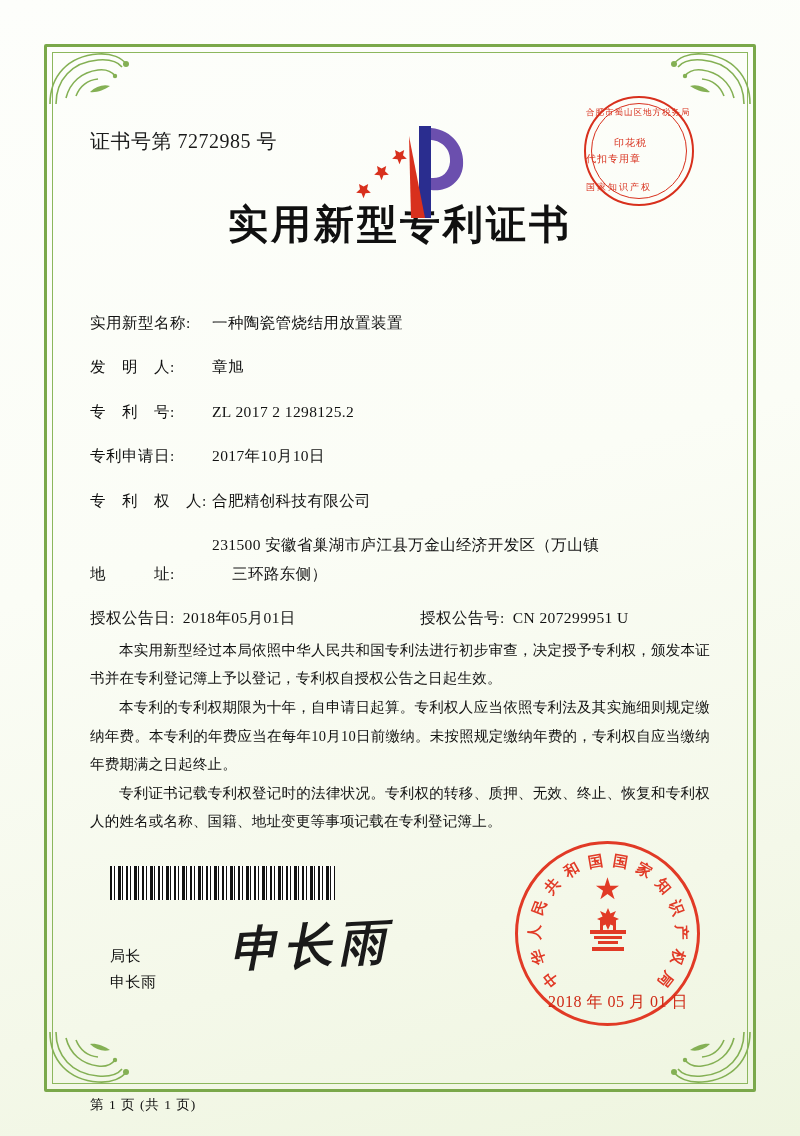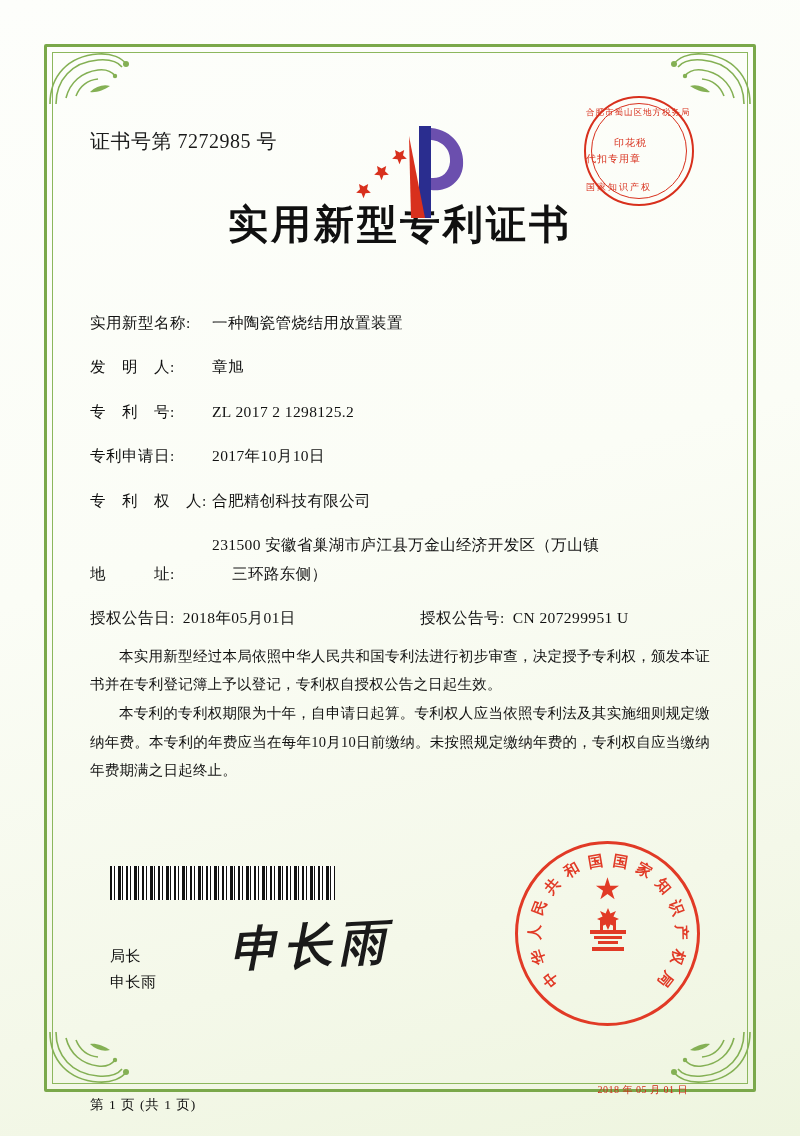--- a/index.html
+++ b/index.html
@@ -149,21 +149,21 @@
     letter-spacing: 0.4px;
   }
   .f-value .cont {
     display: block;
     margin-top: 6px;
     margin-left: 20px;
   }
 
   .row-two {
     display: flex;
-    margin-bottom: 12px;
+    margin-bottom: 6px;
     font-size: 15.5px;
   }
   .row-two .left { width: 330px; display: flex; }
   .row-two .right { display: flex; }
   .row-two .lbl { white-space: nowrap; letter-spacing: 0.5px; }
   .row-two .val { margin-left: 8px; letter-spacing: 0.4px; }
 
   .body-text {
     font-size: 14.5px;
     line-height: 1.95;
@@ -253,22 +253,22 @@
     top: 50%;
     font-size: 15px;
     font-weight: bold;
     font-family: "Liberation Serif", serif;
     transform-origin: 0 0;
   }
 
   .seal-date {
     position: absolute;
     right: 22px;
-    top: 987px;
-    font-size: 10px;
+    top: 896px;
+    font-size: 16px;
     color: #cf2a16;
     letter-spacing: 0.5px;
   }
 
   .footer {
     position: absolute;
     left: 0;
     right: 0;
     top: 1000px;
     font-size: 13.5px;
@@ -397,20 +397,21 @@
           <span class="lbl">授权公告号:</span>
           <span class="val">CN 207299951 U</span>
         </div>
       </div>
 
     </div>
 
     <div class="body-text">
       <p>本实用新型经过本局依照中华人民共和国专利法进行初步审查，决定授予专利权，颁发本证书并在专利登记簿上予以登记，专利权自授权公告之日起生效。</p>
       <p>本专利的专利权期限为十年，自申请日起算。专利权人应当依照专利法及其实施细则规定缴纳年费。本专利的年费应当在每年10月10日前缴纳。未按照规定缴纳年费的，专利权自应当缴纳年费期满之日起终止。</p>
+      <p>专利证书记载专利权登记时的法律状况。专利权的转移、质押、无效、终止、恢复和专利权人的姓名或名称、国籍、地址变更等事项记载在专利登记簿上。</p>
     </div>
 
     <div class="barcode"></div>
 
     <div class="signature-block">
       <div>局长</div>
       <div>申长雨</div>
     </div>
 
     <div class="handwriting">申长雨</div>

